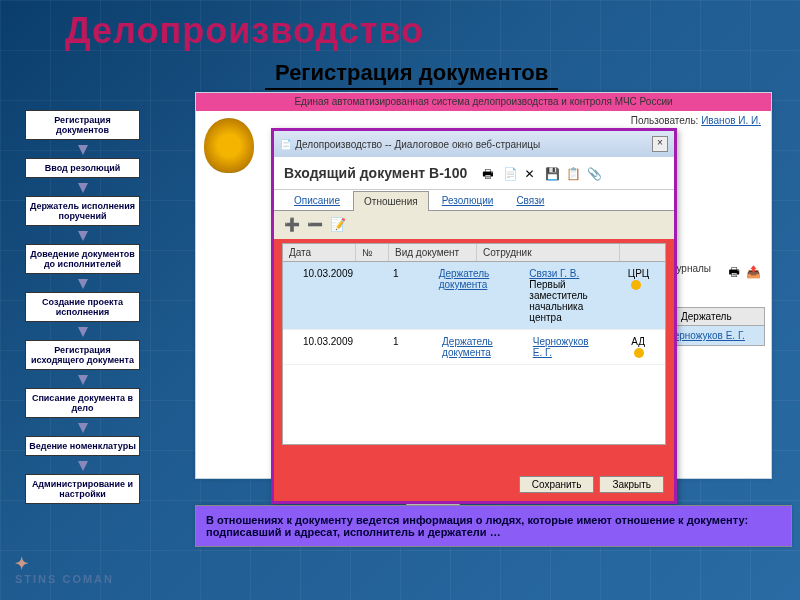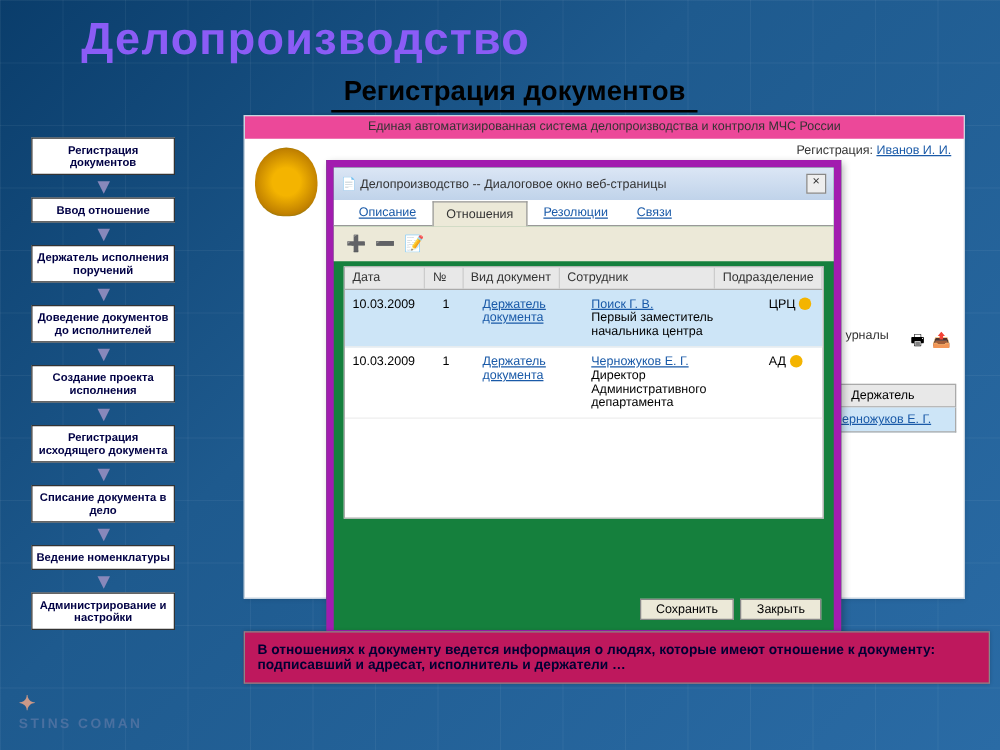--- a/index.html
+++ b/index.html
@@ -1,92 +1,92 @@
 <!DOCTYPE html>
 <html><head>
 <meta charset="utf-8">
 <style>
 body{margin:0;width:800px;height:600px;background:linear-gradient(135deg,#0a3d6b 0%,#1e5a8e 40%,#2a6ba5 100%);font-family:Arial,sans-serif;font-size:11px;overflow:hidden;position:relative}
-.slide-title{position:absolute;top:10px;left:65px;font-size:36px;font-weight:bold;color:#8b5cf6;letter-spacing:1px}
+.slide-title{position:absolute;top:10px;left:65px;font-size:36px;font-weight:bold;color:#be185d;letter-spacing:1px}
 .slide-subtitle{position:absolute;top:60px;left:265px;font-size:22px;font-weight:bold;color:#000;border-bottom:2px solid #000;padding:0 10px 2px}
 .sidebar{position:absolute;left:25px;top:110px;width:115px}
 .nav-btn{background:#fff;border:1px solid #333;padding:4px 2px;margin-bottom:18px;text-align:center;font-size:9px;color:#004;font-weight:bold;cursor:pointer;position:relative}
 .nav-btn::after{content:"";position:absolute;bottom:-16px;left:50%;width:0;height:0;border-left:5px solid transparent;border-right:5px solid transparent;border-top:10px solid #88b;transform:translateX(-50%)}
 .nav-btn:last-child::after{display:none}
 .footer-logo{position:absolute;bottom:15px;left:15px;color:#4a70a0;font-size:11px;font-weight:bold;letter-spacing:2px}
 .footer-logo .star{color:#c98;font-size:16px}
 .app-window{position:absolute;left:195px;top:92px;width:575px;height:385px;background:#fff;border:1px solid #c7d4e0;box-shadow:0 0 4px rgba(0,0,0,.15)}
 .app-header{height:18px;background:#ec4899;font-size:10px;text-align:center;line-height:18px;color:#333;font-weight:normal}
 .app-logo{position:absolute;left:8px;top:25px;width:50px;height:55px;background:radial-gradient(circle,#f4b400 30%,#c08000 70%,#0a5a3a 100%);border-radius:50% 50% 45% 45%}
 .app-user{position:absolute;right:10px;top:22px;font-size:10px;color:#333}
 .app-user a{color:#1a5aa8;text-decoration:underline;cursor:pointer}
-.dialog{position:absolute;left:261px;top:128px;width:400px;height:370px;background:#15803d;border:6px solid #a21caf;box-shadow:2px 2px 6px rgba(0,0,0,.3)}
+.dialog{position:absolute;left:271px;top:128px;width:400px;height:370px;background:#ef4444;border:3px solid #a21caf;box-shadow:2px 2px 6px rgba(0,0,0,.3)}
 .dlg-title{height:20px;background:linear-gradient(#dbe6f5,#c0d3ea);font-size:10px;padding:3px 6px;color:#333;display:flex;justify-content:space-between;align-items:center}
 .close-x{width:14px;height:14px;border:1px solid #888;background:#eee;text-align:center;line-height:12px;cursor:pointer;font-size:10px}
 .doc-bar{background:#fff;padding:8px 10px;border-bottom:1px solid #ccc}
 .doc-title{font-size:14px;font-weight:bold;color:#333;display:inline-block}
 .doc-icons{display:inline-block;margin-left:10px}
 .doc-icons span{display:inline-block;width:14px;height:14px;margin:0 2px;font-size:12px;cursor:pointer}
 .tabs{background:#fff;padding:0 10px;border-bottom:1px solid #999}
 .tab{display:inline-block;padding:4px 10px;font-size:10px;color:#1a5aa8;text-decoration:underline;cursor:pointer}
 .tab.active{background:#ece9d8;border:1px solid #999;border-bottom:none;text-decoration:none;color:#333;position:relative;top:1px}
 .toolbar{padding:6px 10px;background:#ece9d8}
 .toolbar span{display:inline-block;width:16px;height:16px;margin-right:4px;cursor:pointer;font-size:13px}
 .grid{background:#fff;margin:4px 8px;border:1px solid #aaa;height:200px;overflow:hidden}
 .grid-head{display:flex;background:#e8e8e8;border-bottom:1px solid #aaa}
 .grid-head div{padding:3px 6px;font-size:10px;border-right:1px solid #ccc;color:#333}
 .grid-row{display:flex;border-bottom:1px solid #eee;padding:4px 0}
 .grid-row.sel{background:#cde5f7}
-.grid-row div{padding:2px 6px;font-size:10px}
+.grid-row div{padding:2px 20px;font-size:10px}
 .c-date{width:60px}.c-num{width:20px}.c-rel{width:75px}.c-emp{width:130px}.c-dept{flex:1}
 .c-rel a,.c-emp a{color:#1a5aa8;text-decoration:underline}
 .badge{display:inline-block;width:10px;height:10px;background:#f4b400;border-radius:50%;vertical-align:middle;margin-left:3px}
 .dlg-btns{position:absolute;bottom:8px;right:10px}
 .dlg-btns button{font-size:10px;padding:2px 12px;margin-left:2px;background:#ece9d8;border:1px solid #888;cursor:pointer}
 .bg-search{position:absolute;left:202px;top:185px;width:52px;font-size:10px;color:#333}
 .bg-vh{position:absolute;left:222px;top:205px;font-size:10px;color:#333}
 .bg-letters{position:absolute;left:202px;top:225px;display:flex}
 .bg-letters div{width:14px;height:14px;border:1px solid #999;text-align:center;font-size:9px;line-height:14px;margin-right:2px;background:#f0f0f0}
 .bg-pages{position:absolute;left:202px;top:348px;font-size:10px}
 .bg-desc{position:absolute;left:202px;top:368px;font-size:10px;background:#e0e0e0;padding:3px 8px;width:45px}
 .bg-text{position:absolute;left:210px;top:392px;font-size:10px;background:#fff;padding:6px;width:40px;border:1px solid #ccc}
 .right-panel{position:absolute;right:6px;top:214px;width:105px}
 .right-head{background:#e8e8e8;border:1px solid #aaa;padding:3px 20px;font-size:10px}
 .right-row{background:#cde5f7;border:1px solid #aaa;border-top:none;padding:4px 6px;font-size:10px}
 .right-row a{color:#1a5aa8;text-decoration:underline}
 .icons-r{position:absolute;right:10px;top:170px;font-size:12px}
 .icons-r span{margin-left:3px;cursor:pointer}
 .jrnls{position:absolute;right:60px;top:170px;font-size:10px;color:#333}
-.caption{position:absolute;left:195px;top:505px;width:575px;background:#be185d;border:1px solid #888;padding:8px 10px;font-size:11px;color:#003;font-weight:bold;box-shadow:0 0 3px rgba(0,0,0,.2)}
+.caption{position:absolute;left:195px;top:505px;width:575px;background:#8b5cf6;border:1px solid #888;padding:8px 10px;font-size:11px;color:#003;font-weight:bold;box-shadow:0 0 3px rgba(0,0,0,.2)}
 .grid-pattern{position:absolute;left:0;top:0;width:100%;height:100%;background-image:linear-gradient(rgba(255,255,255,.05) 1px,transparent 1px),linear-gradient(90deg,rgba(255,255,255,.05) 1px,transparent 1px);background-size:50px 50px;pointer-events:none}
 </style>
 </head>
 <body>
 
 <div class="grid-pattern"></div>
 <div class="slide-title">Делопроизводство</div>
 <div class="slide-subtitle">Регистрация документов</div>
 
 <div class="sidebar">
   <div class="nav-btn">Регистрация документов</div>
-  <div class="nav-btn">Ввод отношение</div>
+  <div class="nav-btn">Ввод резолюций</div>
   <div class="nav-btn">Держатель исполнения поручений</div>
   <div class="nav-btn">Доведение документов до исполнителей</div>
   <div class="nav-btn">Создание проекта исполнения</div>
   <div class="nav-btn">Регистрация исходящего документа</div>
   <div class="nav-btn">Списание документа в дело</div>
   <div class="nav-btn">Ведение номенклатуры</div>
   <div class="nav-btn">Администрирование и настройки</div>
 </div>
 
 <div class="app-window">
   <div class="app-header">Единая автоматизированная система делопроизводства и контроля МЧС России</div>
   <div class="app-logo"></div>
   <div class="app-user">
-    <span>Регистрация:</span>
+    <span>Пользователь:</span>
     <a>Иванов И. И.</a>
   </div>
   <div class="jrnls">урналы</div>
   <div class="icons-r">
     <span>🖶</span>
     <span>📤</span>
   </div>
   <div class="bg-search">▸ <span>Поиск</span></div>
   <div class="bg-vh">Вход</div>
   <div class="bg-letters">
@@ -101,51 +101,61 @@
     <div class="right-head">Держатель</div>
     <div class="right-row"><a>Черножуков Е. Г.</a></div>
   </div>
 </div>
 
 <div class="dialog">
   <div class="dlg-title">
     <span>📄 <span>Делопроизводство -- Диалоговое окно веб-страницы</span></span>
     <span class="close-x">×</span>
   </div>
+  <div class="doc-bar">
+    <span class="doc-title">Входящий документ В-100</span>
+    <span class="doc-icons">
+      <span>🖶</span>
+      <span>📄</span>
+      <span>✕</span>
+      <span>💾</span>
+      <span>📋</span>
+      <span>📎</span>
+    </span>
+  </div>
   <div class="tabs">
     <span class="tab">Описание</span>
     <span class="tab active">Отношения</span>
     <span class="tab">Резолюции</span>
     <span class="tab">Связи</span>
   </div>
   <div class="toolbar">
     <span>➕</span>
     <span>➖</span>
     <span>📝</span>
   </div>
   <div class="grid">
     <div class="grid-head">
       <div class="c-date">Дата</div>
       <div class="c-num">№</div>
       <div class="c-rel">Вид документ</div>
       <div class="c-emp">Сотрудник</div>
-      <div class="c-dept">Подразделение</div>
     </div>
     <div class="grid-row sel">
       <div class="c-date">10.03.2009</div>
       <div class="c-num">1</div>
       <div class="c-rel"><a>Держатель документа</a></div>
-      <div class="c-emp"><a>Поиск Г. В.</a><br><span>Первый заместитель начальника центра</span></div>
+      <div class="c-emp"><a>Связи Г. В.</a><br><span>Первый заместитель начальника центра</span></div>
       <div class="c-dept"><span>ЦРЦ</span><span class="badge"></span></div>
     </div>
     <div class="grid-row">
       <div class="c-date">10.03.2009</div>
       <div class="c-num">1</div>
       <div class="c-rel"><a>Держатель документа</a></div>
-      <div class="c-emp"><a>Черножуков Е. Г.</a><br><span>Директор Административного департамента</span></div>
+      <div class="c-emp"><a>Черножуков Е. Г.</a><br></div>
       <div class="c-dept"><span>АД</span><span class="badge"></span></div>
     </div>
   </div>
   <div class="dlg-btns">
     <button>Сохранить</button>
     <button>Закрыть</button>
   </div>
 </div>
 
 <div class="caption">В отношениях к документу ведется информация о людях, которые имеют отношение к документу: подписавший и адресат, исполнитель и держатели …</div>

